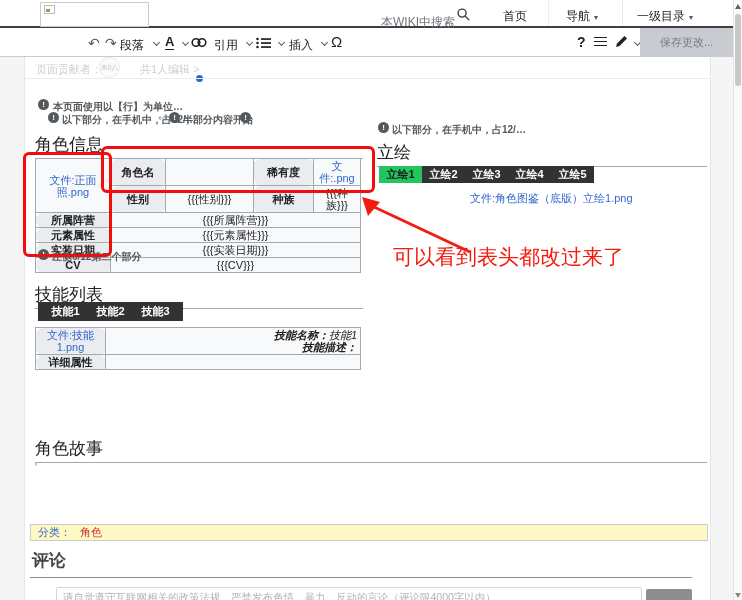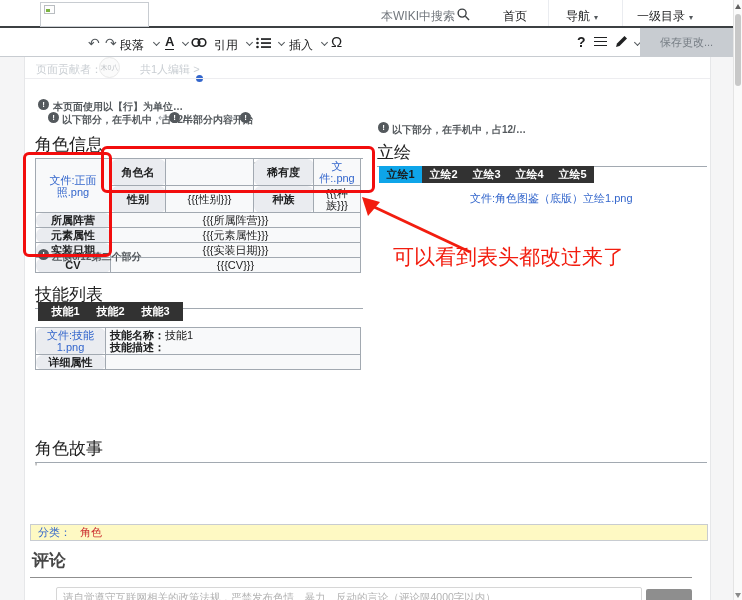--- a/index.html
+++ b/index.html
@@ -52,21 +52,21 @@
   table.wiki { border-collapse:collapse; table-layout:fixed; font-size:11px; }
   table.wiki th, table.wiki td { border:1px solid #a2a9b1; padding:1px 3px; line-height:12px; }
   table.wiki th { background:#eaecf0; font-weight:bold; text-align:center; color:#202122;border-radius:7px; }
   table.wiki td { background:#f8f9fa; text-align:center; color:#202122; }
   .a { color:#36c; cursor:pointer; text-decoration:none; }
   .redlink { color:#cc3333; cursor:pointer; }
 
   
   .tabbar { position:absolute; background:#323232; display:flex; }
   .tabbar span { display:block; color:#fff; font-size:11px; font-weight:bold; text-align:center; cursor:pointer; }
-  .tabbar .active { background:#0ea5e9; color:#1a1a1a; }
+  .tabbar .active { background:#22c55e; color:#1a1a1a; }
 
   
   .redbox { position:absolute; border:3px solid #f20d0d; border-radius:6px; }
   .red-text { position:absolute; left:393px; top:243px; font-size:21px; color:#f21d0f; white-space:nowrap; }
 
   
   .catbar { position:absolute; left:30px; top:524px; width:678px; height:17px; background:#fef9c3; border:1px solid #c8ccd1; font-size:11px; line-height:15px; padding-left:7px; }
   .cmt-h { position:absolute; left:32px; top:549px; font-size:17px; font-weight:bold; color:#474747; }
   .cmt-hr { position:absolute; left:30px; top:577px; width:662px; height:1px; background:#8f8f8f; }
   #cmt-input { position:absolute; left:56px; top:587px; width:586px; height:20px; border:1px solid #d6d6d6; border-radius:2px; font-size:10.5px; padding:3px 6px; color:#202122; font-family:inherit; }
@@ -76,21 +76,21 @@
 </style>
 </head>
 <body>
 
 <div id="page">
 
   <div id="topbar">
     <div class="logo-box">
       <span class="broken-img"></span>
     </div>
-    <span class="hdr-txt hdr-search" style="left:381px;">本WIKI中搜索</span>
+    <span class="hdr-txt hdr-search" style="left:381px;margin-top:6px;">本WIKI中搜索</span>
     <svg class="mag" viewBox="0 0 14 14">
       <circle cx="5.5" cy="5.5" r="4.3" fill="none" stroke="#3c4043" stroke-width="1.5"></circle>
       <line x1="9" y1="9" x2="13" y2="13" stroke="#3c4043" stroke-width="1.5"></line>
     </svg>
     <span class="hdr-txt" style="left:503px;">首页</span>
     <div class="hdr-sep" style="left:548px;"></div>
     <span class="hdr-txt" style="left:566px;"><span>导航</span><span class="caret-tri">▾</span></span>
     <div class="hdr-sep" style="left:622px;"></div>
     <span class="hdr-txt" style="left:637px;"><span>一级目录</span><span class="caret-tri">▾</span></span>
   </div>
@@ -233,21 +233,21 @@
   </div>
 
   <table class="wiki" style="position:absolute; left:35px; top:327px; width:325px;">
     <colgroup>
         <col style="width:70px">
         <col style="width:255px">
       </colgroup>
     <tbody>
         <tr style="height:26px;">
       <th><span class="a" style="font-weight:normal;">文件:技能1.png</span></th>
-      <td style="text-align:left; padding-left:4px;">
+      <td style="text-align:right; padding-left:4px;font-style:italic;">
         <div><b>技能名称：</b><span>技能1</span></div>
         <div><b>技能描述：</b></div>
       </td>
     </tr>
     <tr style="height:14px;margin-left:8px;">
       <th>详细属性</th>
       <td></td>
     </tr>
   </tbody>
     </table>

